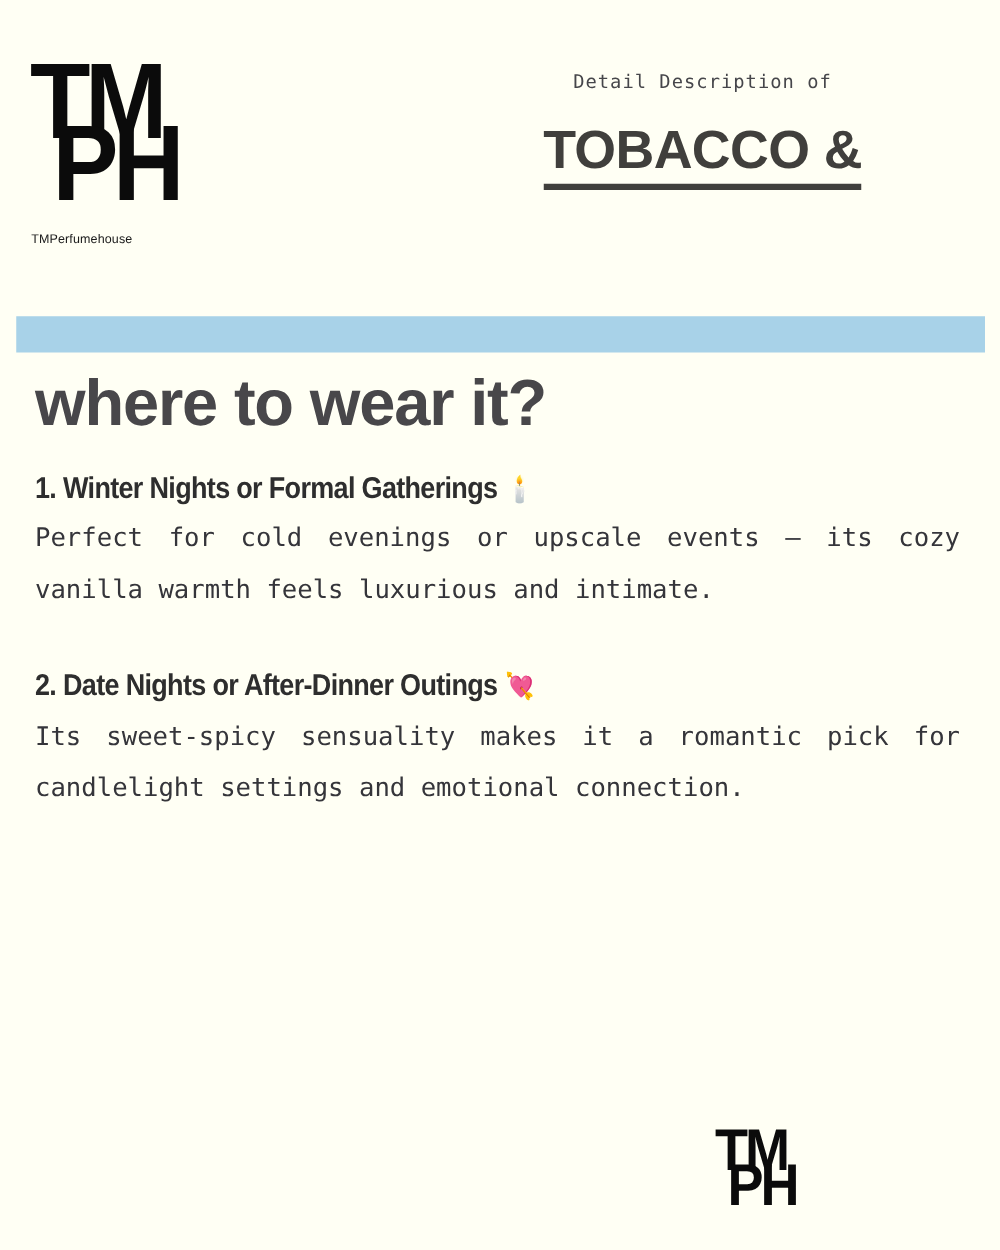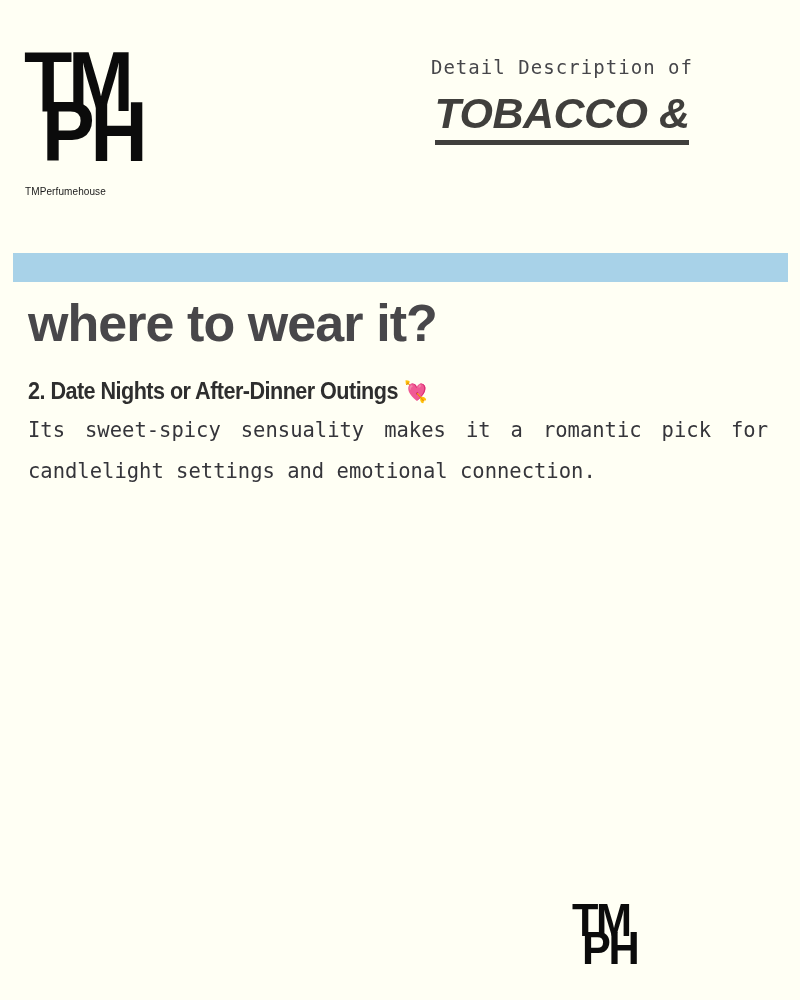--- a/index.html
+++ b/index.html
@@ -78,29 +78,28 @@
   
   .title-block {
     position: absolute;
     right: 28px;
     top: 56px;
     width: 420px;
     text-align: center;
   }
   .eyebrow {
     font-family: "DejaVu Sans Mono", "Liberation Mono", monospace;
-    font-size: 19px;
+    font-size: 15px;
     color: #46464a;
     letter-spacing: 0.055em;
     line-height: 1.2;
     white-space: nowrap;
   }
   .big-title {
-    margin-top: 8px;
-    font-style: italic;
+    margin-top: 20px;
   }
   .big-title-line {
     display: block;
     font-family: "Liberation Sans", sans-serif;
     font-weight: 700;
     font-size: 43px;
     line-height: 1.22;
     color: #403f3c;
     letter-spacing: -0.012em;
     white-space: nowrap;
@@ -232,20 +231,26 @@
     </div>
 
   </div>
 
   <div class="divider-bar"></div>
 
   <div class="content">
 
     <h1 class="section-title">where to wear it?</h1>
 
+    <div class="item">
+      <div class="item-heading">
+        <span>1. Winter Nights or Formal Gatherings</span><span class="item-emoji">🕯️</span>
+      </div>
+      <p class="item-body">Perfect for cold evenings or upscale events — its cozy vanilla warmth feels luxurious and intimate.</p>
+    </div>
 
     <div class="item">
       <div class="item-heading">
         <span>2. Date Nights or After-Dinner Outings</span><span class="item-emoji">💘</span>
       </div>
       <p class="item-body">Its sweet-spicy sensuality makes it a romantic pick for candlelight settings and emotional connection.</p>
     </div>
 
   </div>
 

